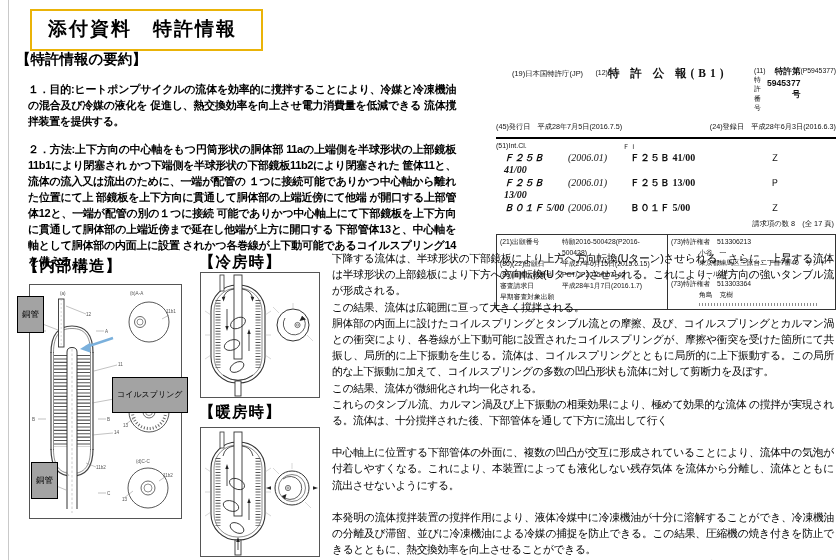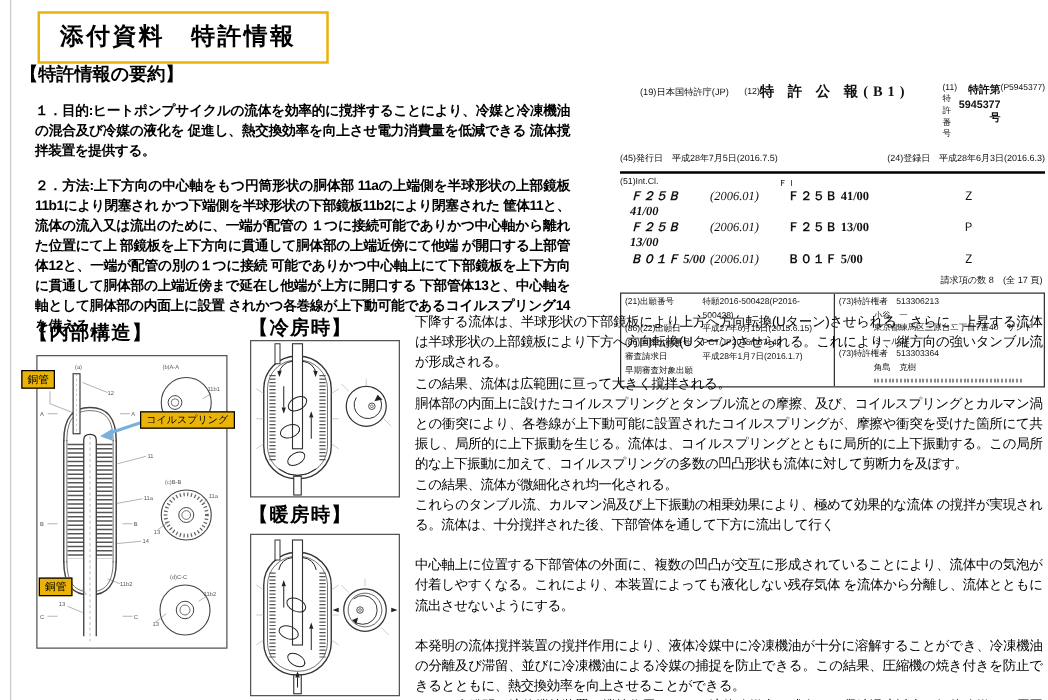--- a/index.html
+++ b/index.html
@@ -36,23 +36,23 @@
   .app-row{display:flex;font-size:6.8px;line-height:1.6;}
   .app-label{width:62px;}
   .app-val{flex:1;}
   .g-right{flex:1;padding:2px 3px;font-size:6.8px;line-height:1.55;}
   .h-name,.h-addr{padding-left:28px;}
   .blur-line{width:120px;height:3.5px;margin:2px 0 0 28px;
     background:repeating-linear-gradient(90deg,#8a8a8a 0 1.5px,transparent 1.5px 3px);}
   
   .fig-heading{position:absolute;font-size:15.5px;font-weight:bold;letter-spacing:1px;}
   .fig-box{position:absolute;border:1px solid #555;background:#fff;}
-  .callout{position:absolute;border:1.5px solid #000;background:#eab308;padding:1px 4px;
+  .callout{position:absolute;border:1.5px solid #000;background:#a3a3a3;padding:12px 4px;
            font-size:8.5px;line-height:1.25;z-index:3;white-space:nowrap;font-family:Liberation Serif, serif;}
-  .callout.small{font-size:8px;}
+  .callout.small{font-size:8px;margin-top:48px;}
   .figsvg text{font-size:4.6px;fill:#555;}
   
   .body-text{position:absolute;left:332px;top:250px;width:502px;}
   .body-text p{margin:0;font-size:10.8px;letter-spacing:-0.4px;line-height:16.2px;font-weight:500;text-align:justify;}
   .body-text p.gap{margin-top:16px;}
 </style>
 </head>
 <body>
 
 <div class="left-rule"></div>

